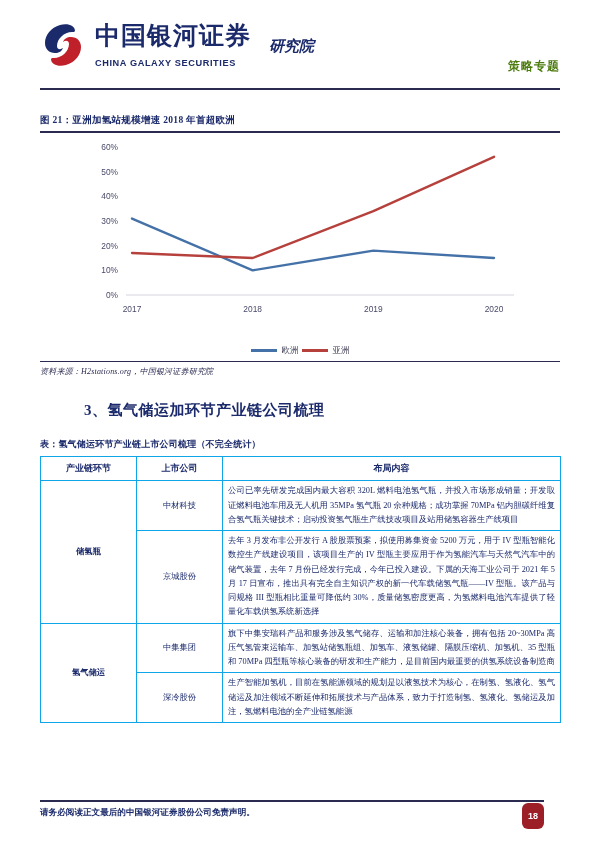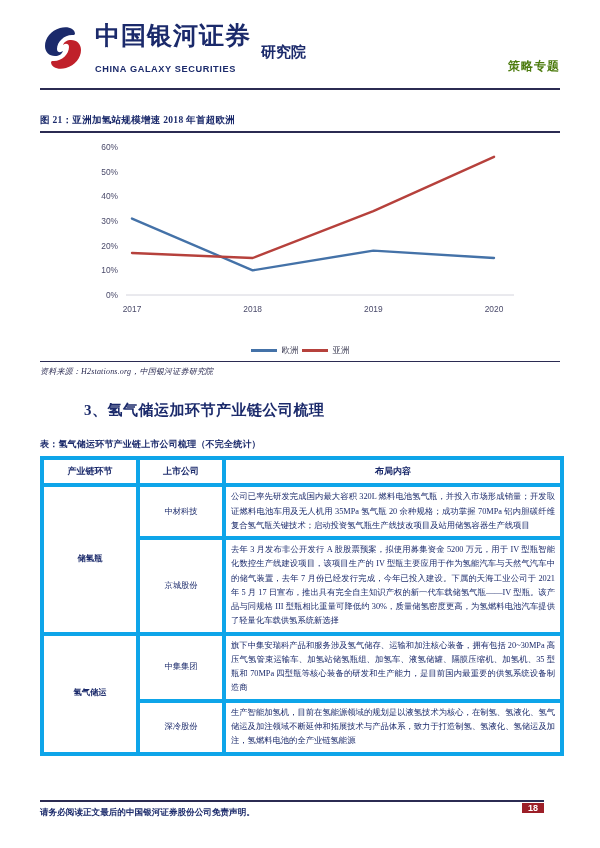--- a/index.html
+++ b/index.html
@@ -23,26 +23,26 @@
   .logo-mark svg { display:block; }
   .logo-text-block { display:flex; align-items:flex-end; }
   .logo-cn {
     font-family:"Liberation Sans","DejaVu Sans",sans-serif;
     font-weight:bold; font-size:25px; letter-spacing:1px;
     color:#1b2a6b; line-height:1.05;
   }
   .logo-en {
     font-family:"Liberation Sans","DejaVu Sans",sans-serif;
     font-weight:bold; font-size:9.2px; letter-spacing:0.6px;
-    color:#1b2a6b; margin-top:16px;
+    color:#1b2a6b; margin-top:10px;
   }
   .logo-sub {
     font-family:"Liberation Sans","DejaVu Sans",sans-serif;
     font-weight:bold; font-size:15px; color:#1b2a6b;
-    margin-left:10px; margin-bottom:12px;
+    margin-left:18px; margin-bottom:12px;font-style:italic;
   }
   .header-tag {
     position:absolute; right:40px; top:58px;
     font-size:12px; font-weight:bold; color:#4d7c0f;
     letter-spacing:1px;
   }
   .header-rule {
     position:absolute; left:40px; right:40px; top:88px;
     height:2px; background:#2b2b52;
   }
@@ -89,21 +89,21 @@
     letter-spacing:0.2px;
   }
   table.supply-table {
     margin:0 40px;
     width:520px;
     border-collapse:collapse;
     table-layout:fixed;
   }
   table.supply-table th,
   table.supply-table td {
-    border:4px solid #0ea5e9;
+    border:1px solid #0ea5e9;
     padding:3px 5px;
     vertical-align:middle;
     font-size:8.3px;
     line-height:1.72;
     color:#1b2a6b;
   }
   table.supply-table th {
     font-weight:bold;
     text-align:center;
     font-size:9px;
@@ -135,21 +135,22 @@
   }
   .footer-text {
     position:absolute; left:40px; top:7px;
     font-size:8.6px; font-weight:bold; color:#1b2a6b;
   }
   .page-number {
     position:absolute; right:40px; top:3px;
     background:#9c1f28; color:#ffffff;
     font-family:"Liberation Sans","DejaVu Sans",sans-serif;
     font-size:9px; font-weight:bold;
-    padding:0 6px;
+    padding:8px 6px;
+    border-radius:6px;
   }
 </style>
 </head>
 <body>
 
 <div class="page-header">
   <div class="logo-wrap">
     <div class="logo-mark">
       <svg width="46" height="46" viewBox="0 0 46 46">
         <path d="M35 9 C35 3 27 1 20 3 C11 5.5 5 13 5 21 C5 27 9 31 15 31 C19 31 22 29 23 26 C20.5 28 17 27.5 17 24 C17 17 24 10 32 10 C33.2 10 34.2 10.4 35 9 Z" fill="#1b2a6b"></path>

